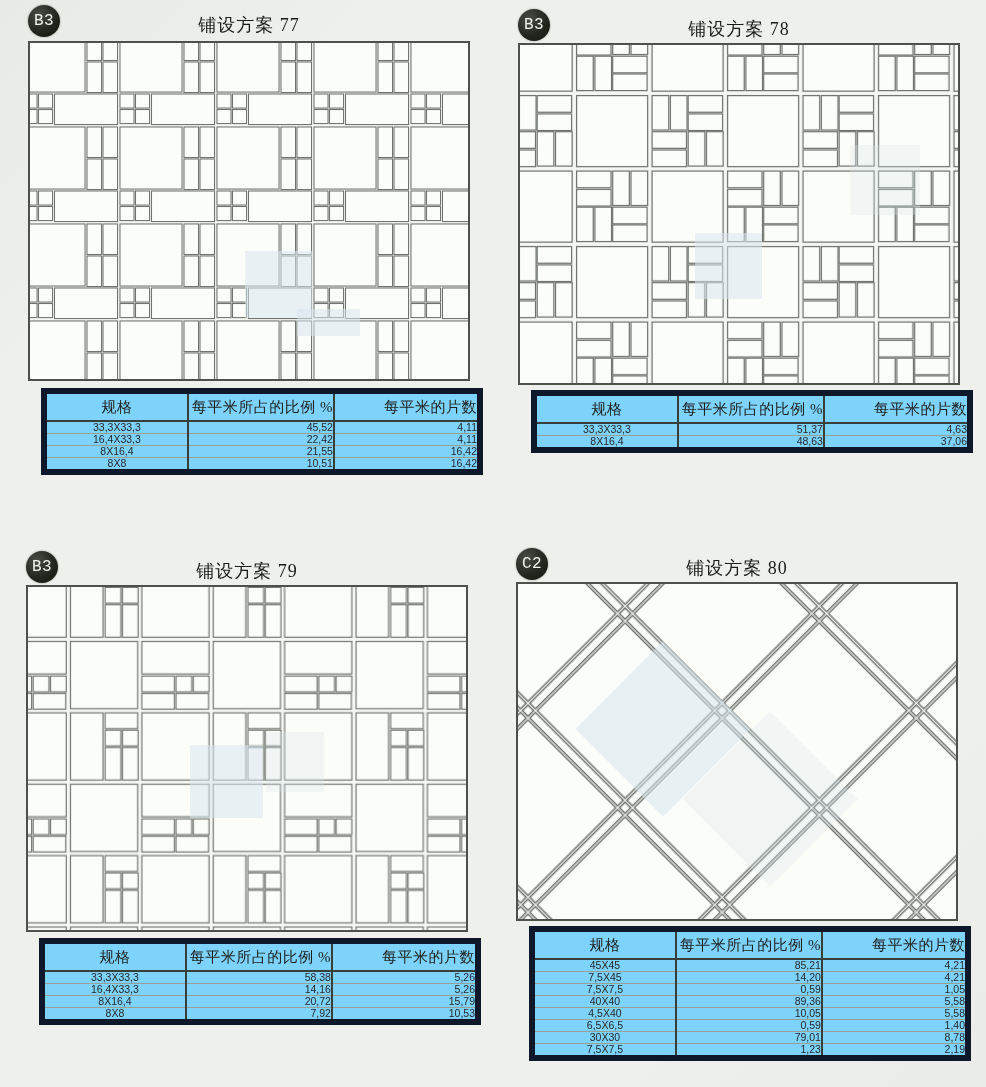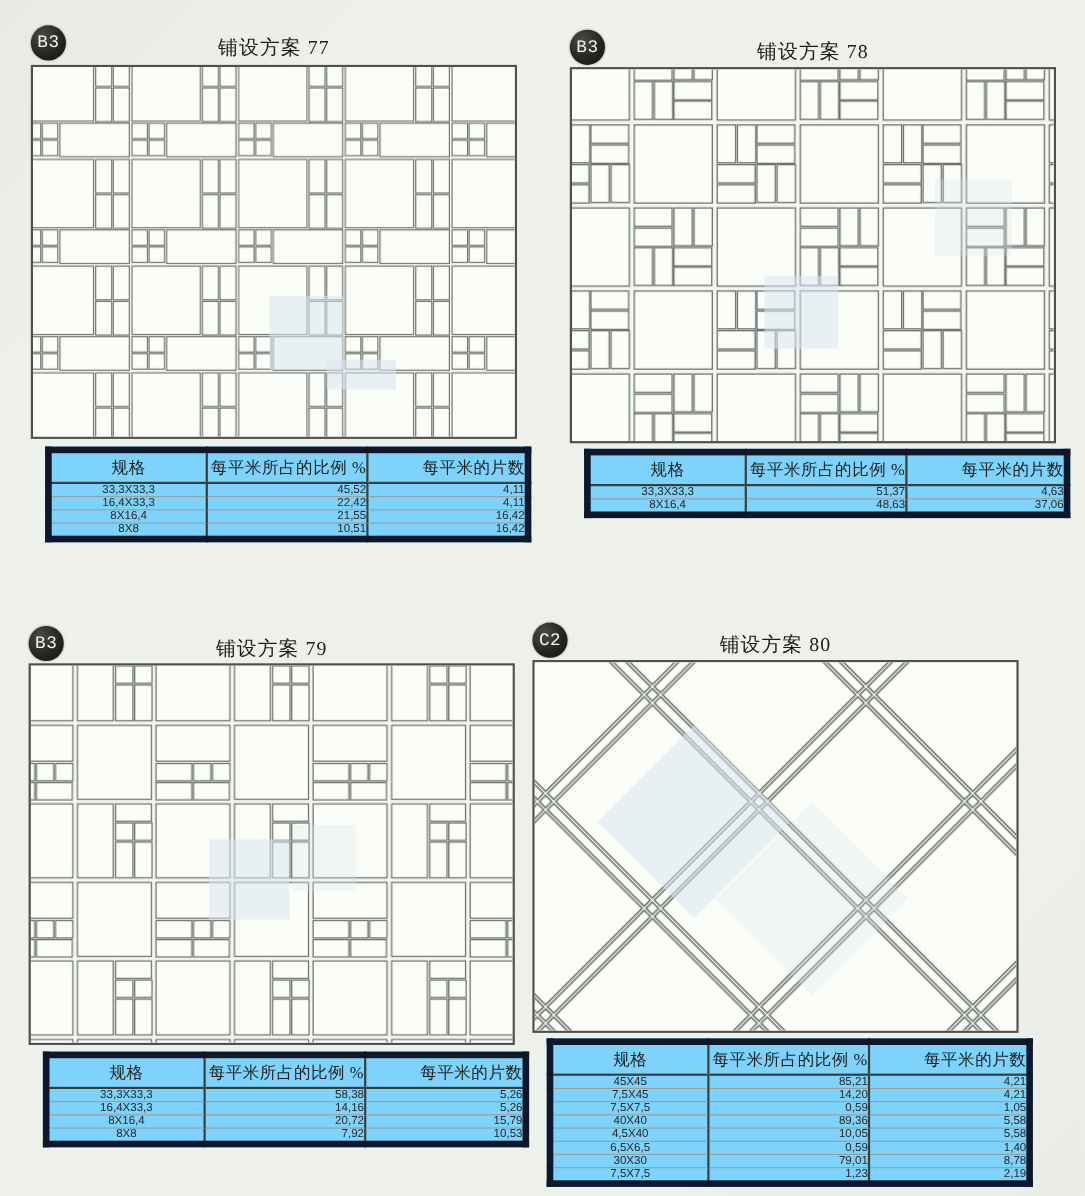--- a/index.html
+++ b/index.html
@@ -7,32 +7,32 @@
     width:986px;height:1087px;position:relative;overflow:hidden;
     background:#edefeb;
     background-image:linear-gradient(135deg,#e7eae5 0%,#eef0ec 18%,#eef0ec 82%,#e9ece7 100%);
     font-family:"Liberation Sans","DejaVu Sans",sans-serif;
     color:#1d1f1d;
   }
   .panel{position:absolute;}
   .p77{left:28px;top:4px;width:442px;}
   .p78{left:518px;top:8px;width:442px;}
   .p79{left:26px;top:550px;width:442px;}
-  .p80{left:484px;top:547px;width:442px;}
+  .p80{left:516px;top:547px;width:442px;}
 
   .panel-head{position:relative;height:35px;}
   .badge{
     position:absolute;left:0;top:1px;width:32px;height:32px;border-radius:50%;
     background:radial-gradient(circle at 34% 30%, #474c44 0%, #24271f 55%, #121509 100%);
     color:#f2f3ee;display:flex;align-items:center;justify-content:center;
     font-family:Liberation Mono, monospace;font-size:16px;letter-spacing:0.5px;
     box-shadow:0 0 2px rgba(0,0,0,0.4);
   }
   .title{
-    margin:18px;padding-top:9px;text-align:center;font-weight:normal;
+    margin:0;padding-top:9px;text-align:center;font-weight:normal;
     font-family:"Liberation Serif","DejaVu Serif",serif;
     font-size:18px;letter-spacing:1px;color:#191b19;
   }
   .diagram{
     position:relative;border:2px solid #4c514b;background:#f4f6f2;
     box-sizing:border-box;overflow:hidden;
   }
   .p77 .diagram{height:340px;margin-top:2px;}
   .p78 .diagram{height:342px;}
   .p79 .diagram{height:347px;}

